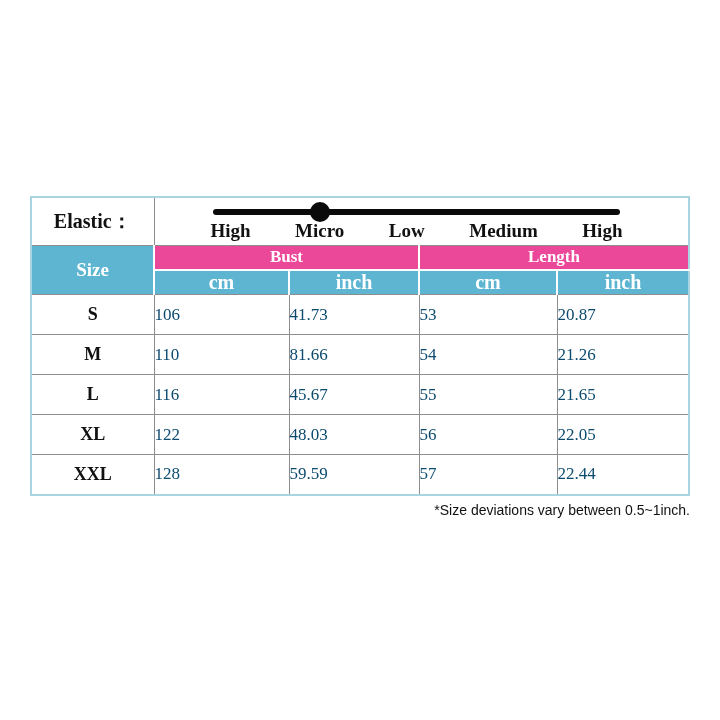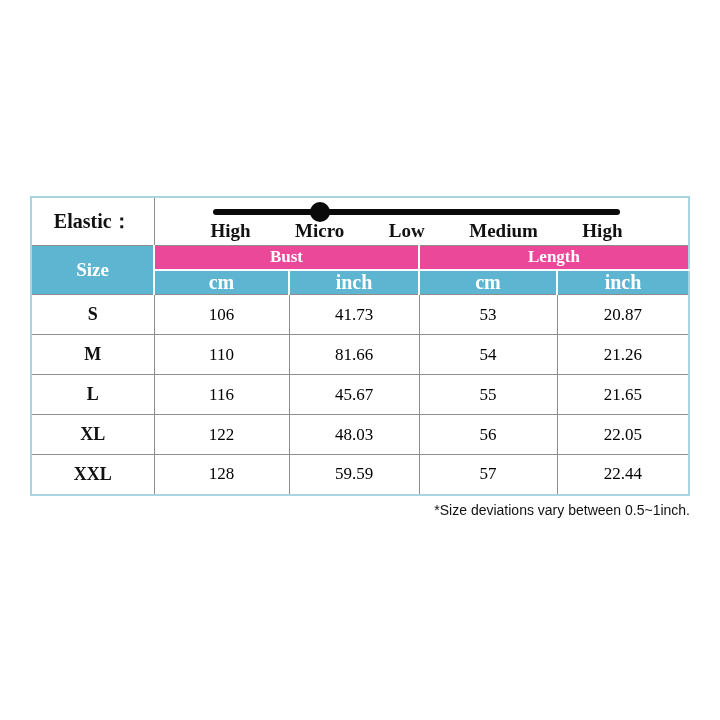--- a/index.html
+++ b/index.html
@@ -109,25 +109,24 @@
     text-align: center;
     vertical-align: middle;
     font-size: 18px;
     font-weight: bold;
     color: #111111;
   }
   td.value-cell {
     height: 40px;
     background: #ffffff;
     border: 1px solid #8d8d8d;
-    text-align: center;
     vertical-align: middle;
     font-size: 17px;
     font-weight: normal;
-    color: #000000;
+    color: #0c4a6e;
   }
   .footnote {
     position: absolute;
     left: 30px; top: 502px;
     width: 660px;
     text-align: right;
     font-size: 14px;
     color: #111111;
   }
 </style>

